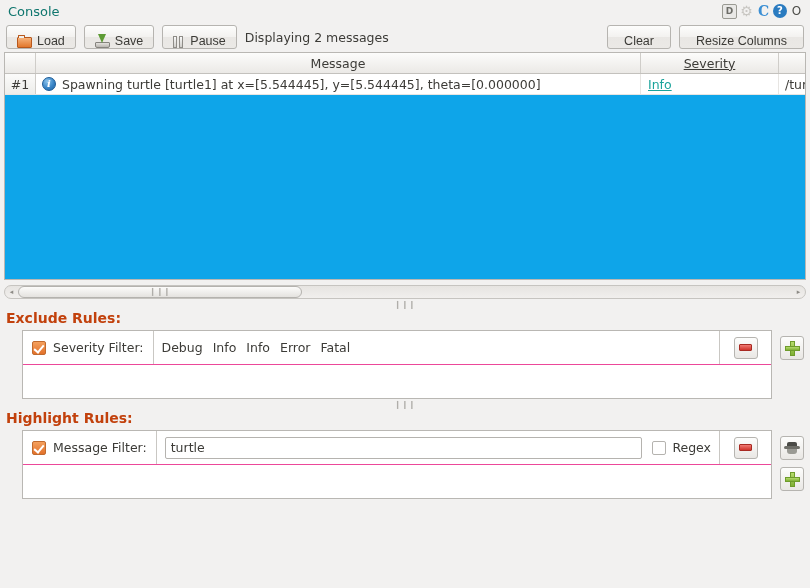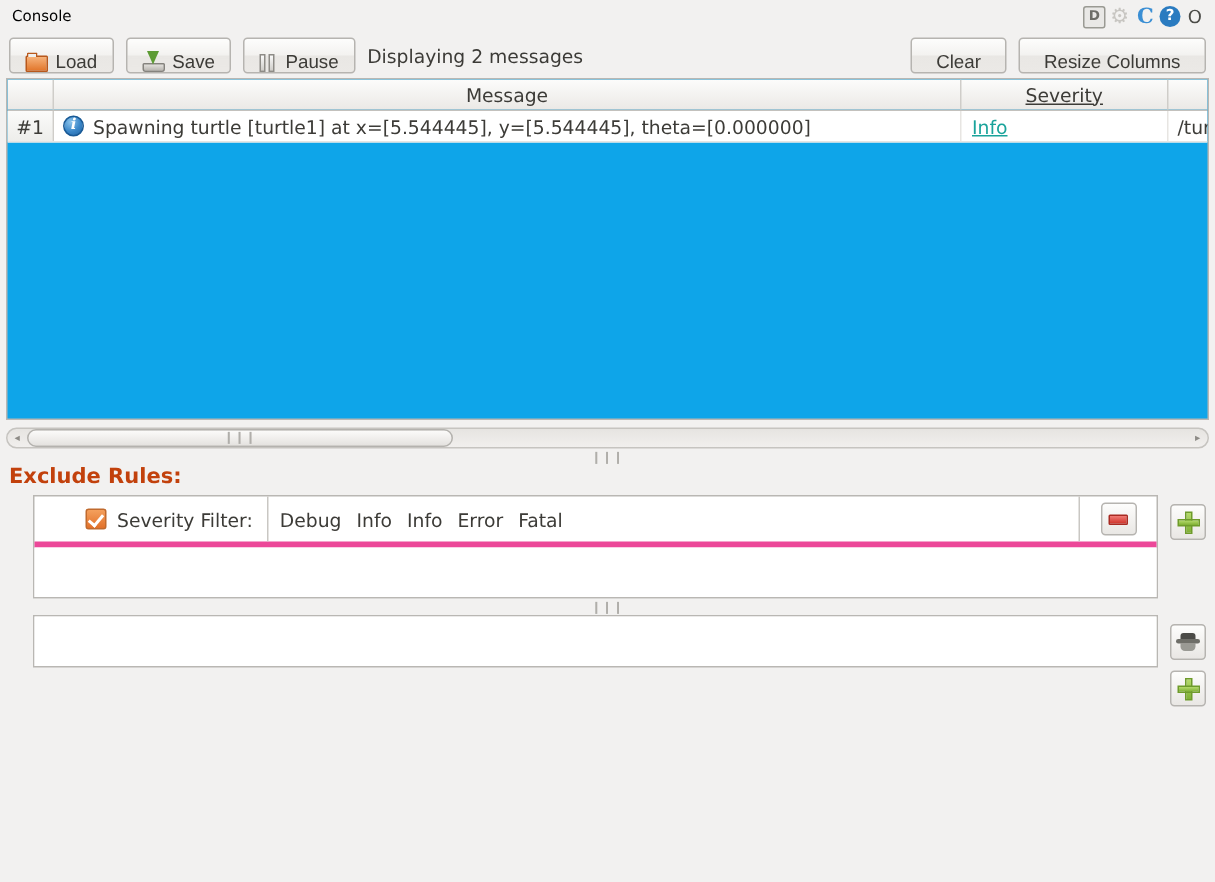--- a/index.html
+++ b/index.html
@@ -20,22 +20,22 @@
   
   .titlebar {
     height: 22px;
     display: flex;
     align-items: center;
     justify-content: space-between;
     padding: 0 4px 0 8px;
     box-sizing: border-box;
   }
   .titlebar-title {
-    font-size: 10px;
-    color: #000000;
+    font-size: 13px;
+    color: #0f766e;
   }
   .dockicons {
     display: flex;
     align-items: center;
     gap: 2px;
     padding-right: 2px;
   }
   .dock-ic {
     width: 15px;
     height: 15px;
@@ -260,23 +260,22 @@
   .rules-box {
     flex: 1 1 auto;
     border: 1px solid #b9b7b3;
     background: #ffffff;
     box-sizing: border-box;
   }
   .rule-line {
     display: flex;
     align-items: stretch;
     height: 34px;
-    border-bottom: 4px solid #ec4899;
-    box-sizing: border-box;
-    padding-left: 25px;
+    border-bottom: 1px solid #ec4899;
+    box-sizing: border-box;
   }
   .rule-cell-label {
     display: flex; align-items: center; gap: 7px;
     padding: 0 9px 0 9px;
     border-right: 1px solid #c9c7c3;
     box-sizing: border-box;
     white-space: nowrap;
   }
   .rule-cell-body {
     flex: 1 1 auto;
@@ -492,22 +491,41 @@
       </span>
     </div>
   </div>
 </div>
 
 <div class="splitter">
   <span class="grip">❙❙❙</span>
 </div>
 
 <div>
+  <div class="section-label">Highlight Rules:</div>
   <div class="rules-row">
     <div class="rules-box">
+      <div class="rule-line">
+        <div class="rule-cell-label">
+          <span class="chk"></span>
+          <span>Message Filter:</span>
+        </div>
+        <div class="rule-cell-body">
+          <input class="txtinput" type="text" value="turtle" style="">
+          <span class="regex-wrap">
+            <span class="chk-off"></span>
+            <span>Regex</span>
+          </span>
+        </div>
+        <div class="minus-cell">
+          <span class="sq-btn">
+            <span class="minus-glyph"></span>
+          </span>
+        </div>
+      </div>
       <div class="rule-empty"></div>
     </div>
     <div class="side-btns">
       <span class="side-btn">
         <span class="hat-glyph">
             <span class="hat-face"></span>
           </span>
       </span>
       <span class="side-btn">
         <span class="plus-glyph"></span>

